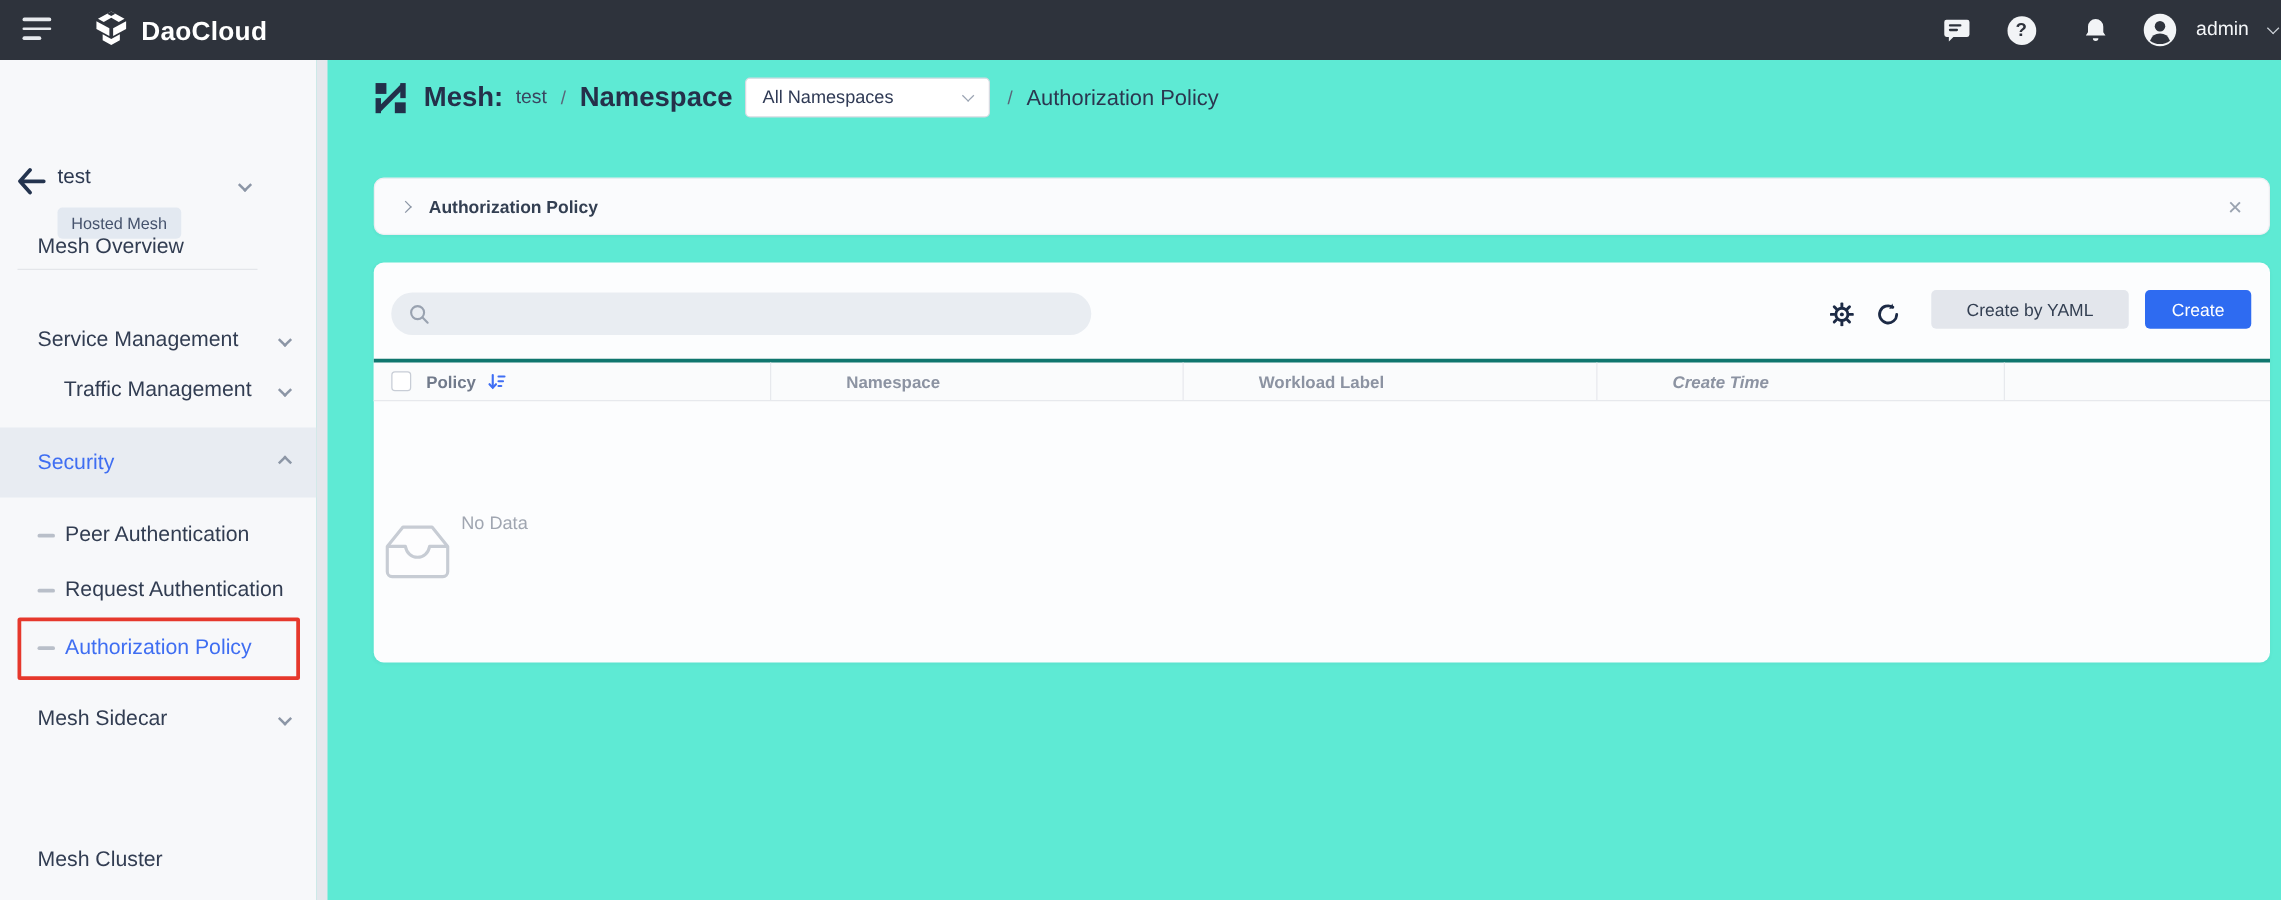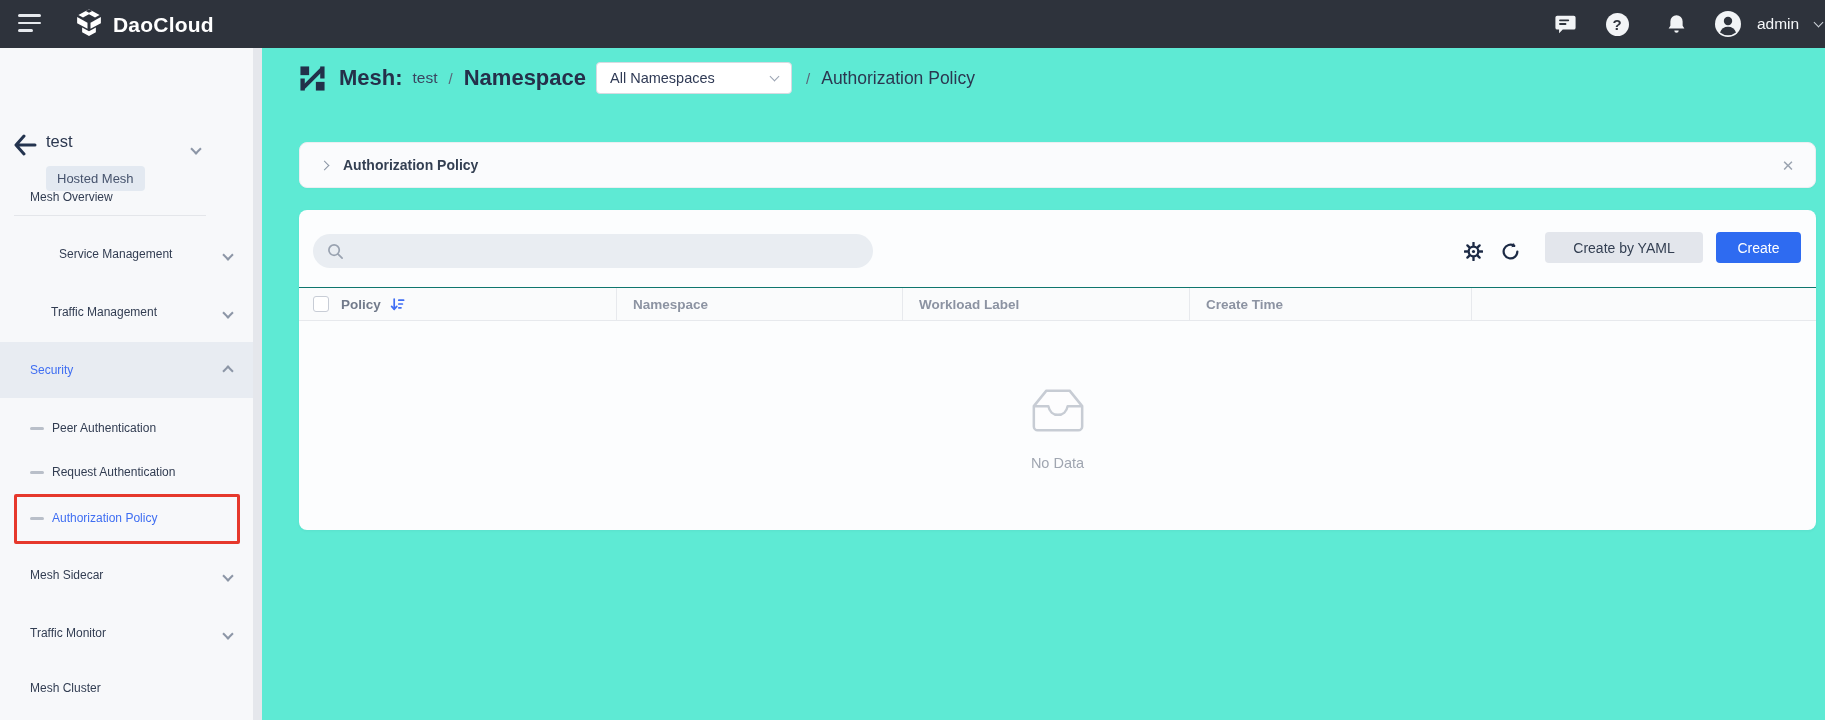--- a/index.html
+++ b/index.html
@@ -22,21 +22,21 @@
   .sidebar { position:absolute; left:0; top:48px; width:253px; height:672px; background:#f7f8fa; z-index:20; }
   .scroll-track { position:absolute; left:253px; top:48px; width:9px; height:672px; background:#e5e7ec; z-index:20; }
   .mesh-head { position:absolute; left:0; top:78px; width:253px; height:38px; }
   .back-arrow { position:absolute; left:13px; top:8px; width:24px; height:22px; cursor:pointer; }
   .mesh-name { position:absolute; left:46px; top:6px; font-size:16.5px; color:#2c3850; font-weight:500; }
   .mesh-chev { position:absolute; left:192px; top:13px; }
   .badge { position:absolute; left:46px; top:118px; background:#e3e9f1; color:#46536d; font-size:13px; padding:5px 11px; border-radius:4px; }
   .side-divider { position:absolute; left:14px; top:167px; width:192px; height:1px; background:#e4e6ea; }
 
   .nav-item { position:absolute; left:0; width:253px; height:40px; display:flex; align-items:center; cursor:pointer; }
-  .nav-item .nav-label { margin-left:30px; font-size:12px; color:#323d52; }
+  .nav-item .nav-label { margin-left:30px; font-size:17px; color:#323d52; }
   .nav-item .chev-holder { position:absolute; left:224px; }
   .nav-item.parent-active { height:56px; background:#e8ecf2; }
   .nav-item.parent-active .nav-label { color:#3f6ef2;text-align:center; }
   .nav-sub .dash { width:14px; height:3px; border-radius:2px; background:#b9bfc9; margin-left:30px; }
   .nav-sub .nav-label { margin-left:8px; }
   .nav-sub.sub-active .nav-label { color:#3f6ef2; }
   .red-box { position:absolute; left:14px; top:446px; width:226px; height:50px; border:3px solid #e6382c; border-radius:2px; pointer-events:none; }
 
   .chev { display:inline-block; width:8px; height:8px; border-right:2px solid #8c96a6; border-bottom:2px solid #8c96a6; }
   .chev.down { transform:rotate(45deg); margin-top:-4px; }
@@ -64,32 +64,32 @@
   .card { position:absolute; left:299px; top:210px; width:1517px; height:320px; background:#fcfdfe; border-radius:8px; box-shadow:0 1px 3px rgba(40,50,70,.05); }
   .search-pill { position:absolute; left:14px; top:24px; width:560px; height:34px; background:#e9edf2; border-radius:17px; display:flex; align-items:center; }
   .search-pill svg { margin-left:14px; }
   .search-input { flex:1; border:none; outline:none; background:transparent; height:100%; font-size:14px; color:#3a4560; padding:0 12px 0 8px; }
   .tool-ic { position:absolute; top:31px; width:20px; height:20px; display:flex; align-items:center; justify-content:center; cursor:pointer; }
   .btn { position:absolute; top:22px; height:31px; border-radius:4px; font-size:14px; display:flex; align-items:center; justify-content:center; cursor:pointer; }
   .btn-yaml { left:1246px; width:158px; background:#e3e6ec; color:#333f52; }
   .btn-create { left:1417px; width:85px; background:#2e6bf1; color:#fff; }
 
   
-  .thead { position:absolute; left:0; top:77px; width:1517px; height:34px; background:#fafbfc; border-top:1px solid #0f766e; border-bottom:1px solid #e7e9ed; display:flex; }
+  .thead { position:absolute; left:0; top:77px; width:1517px; height:34px; background:#fafbfc; border-top:3px solid #0f766e; border-bottom:1px solid #e7e9ed; display:flex;gap:44px; }
   .th { height:100%; display:flex; align-items:center; border-right:1px solid #e7e9ed; font-size:13.5px; font-weight:700; color:#8c93a2; }
   .th:last-child { border-right:none; }
   .th-label { padding-left:16px; }
   .th-policy { width:318px; }
   .th-policy .th-label { padding-left:12px; color:#717a8b; }
-  .th-ns { width:286px; } .th-wl { width:287px; } .th-pa { width:285px; } .th-ct { width:282px; } .th-extra { width:59px; }
+  .th-ns { width:286px; } .th-wl { width:287px; } .th-pa { width:285px; } .th-ct { width:282px;font-style:italic; } .th-extra { width:59px; }
   .checkbox { width:16px; height:16px; border:1.5px solid #c8cdd6; border-radius:3px; background:#fff; margin-left:14px; cursor:pointer; }
   .sort-ic { margin-left:9px; display:flex; cursor:pointer; }
 
   
-  .empty { position:absolute; left:0; top:111px; width:1517px; height:180px; display:flex; flex-direction:column; align-items:center; }
+  .empty { position:absolute; left:0; top:111px; width:1517px; height:180px; display:flex; flex-direction:row; align-items:center; }
   .empty svg { margin-top:60px; }
   .empty-text { margin-top:16px; font-size:14.5px; color:#a0a6b1; }
 </style>
 </head>
 <body>
 
 <div class="screen">
 
   <header class="topbar">
     <div class="hamburger">
@@ -152,21 +152,21 @@
       </span>
       <span class="mesh-name">test</span>
       <span class="mesh-chev"><span class="chev down"></span></span>
     </div>
     <div class="badge">Hosted Mesh</div>
     <div class="side-divider"></div>
 
     <div class="nav-item" style="top:129px;">
       <span class="nav-label">Mesh Overview</span>
     </div>
-    <div class="nav-item" style="top:186px;padding-left:29px;">
+    <div class="nav-item" style="top:204px;">
       <span class="nav-label">Service Management</span>
       <span class="chev-holder"><span class="chev down"></span></span>
     </div>
     <div class="nav-item" style="top:244px;padding-left:21px;">
       <span class="nav-label">Traffic Management</span>
       <span class="chev-holder"><span class="chev down"></span></span>
     </div>
     <div class="nav-item parent-active" style="top:294px;">
       <span class="nav-label">Security</span>
       <span class="chev-holder"><span class="chev up"></span></span>
@@ -179,24 +179,20 @@
       <span class="dash"></span>
       <span class="nav-label">Request Authentication</span>
     </div>
     <div class="nav-item nav-sub sub-active" style="top:450px;">
       <span class="dash"></span>
       <span class="nav-label">Authorization Policy</span>
     </div>
     <div class="red-box"></div>
     <div class="nav-item" style="top:507px;">
       <span class="nav-label">Mesh Sidecar</span>
-      <span class="chev-holder"><span class="chev down"></span></span>
-    </div>
-    <div class="nav-item" style="top:565px;">
-      <span class="nav-label">Traffic Monitor</span>
       <span class="chev-holder"><span class="chev down"></span></span>
     </div>
     <div class="nav-item" style="top:620px;">
       <span class="nav-label">Mesh Cluster</span>
     </div>
   </aside>
   <div class="scroll-track"></div>
 
   <div class="breadcrumb">
     <span class="bc-icon">

